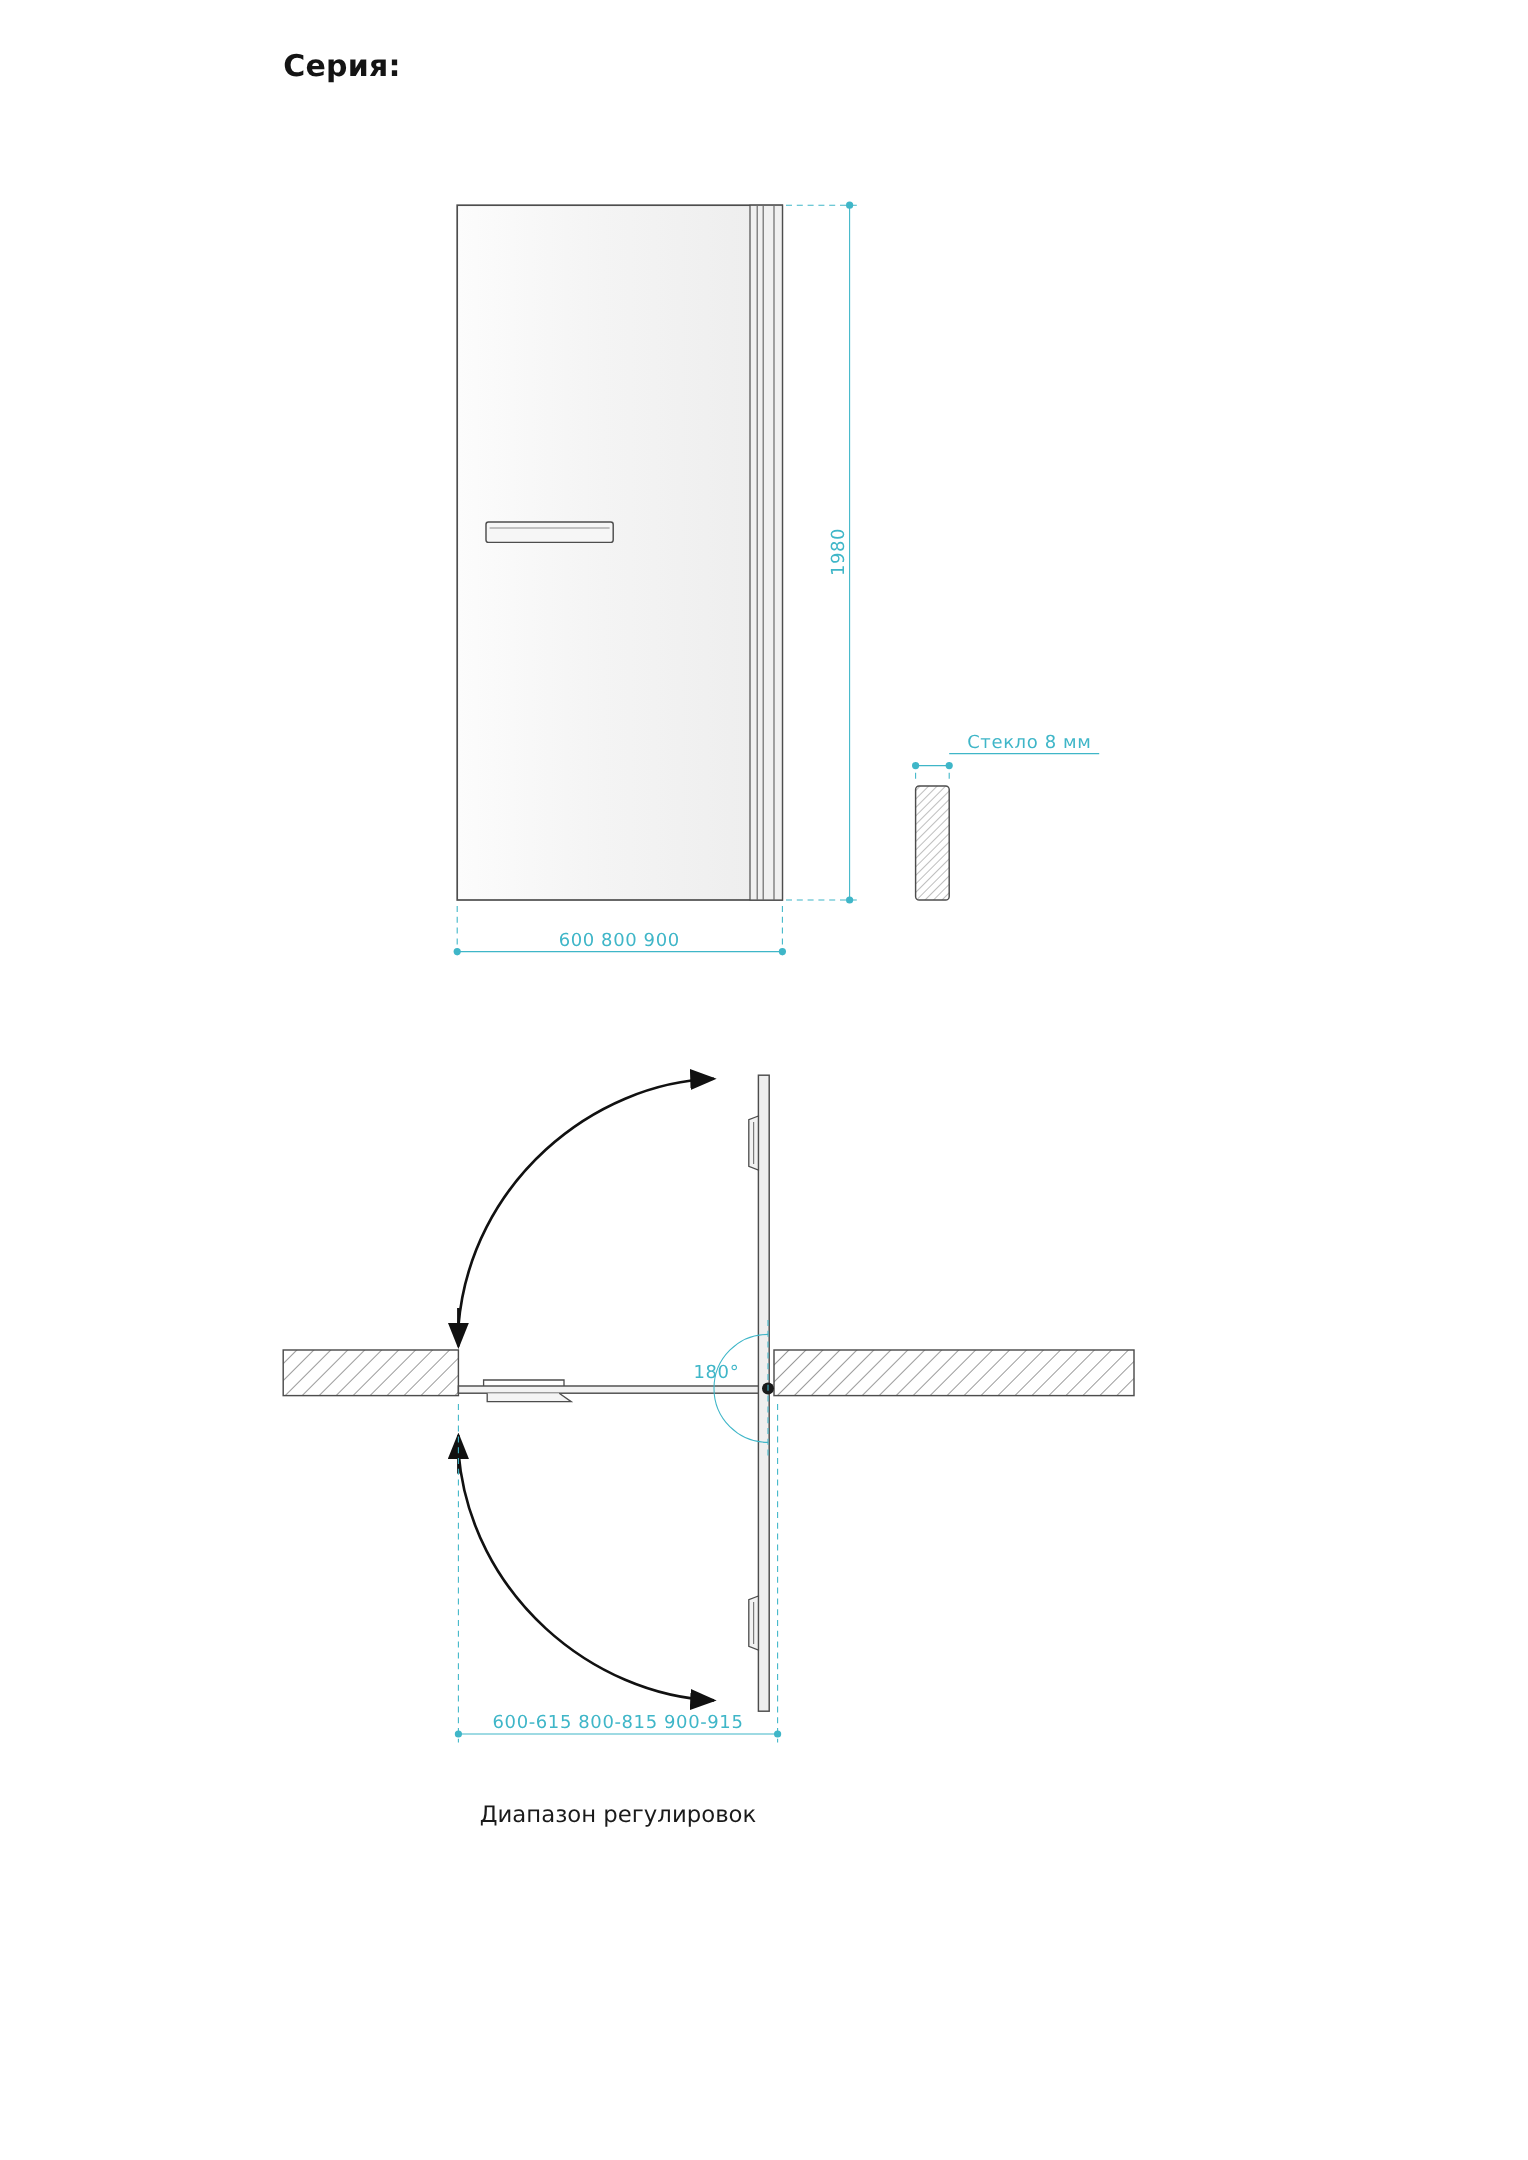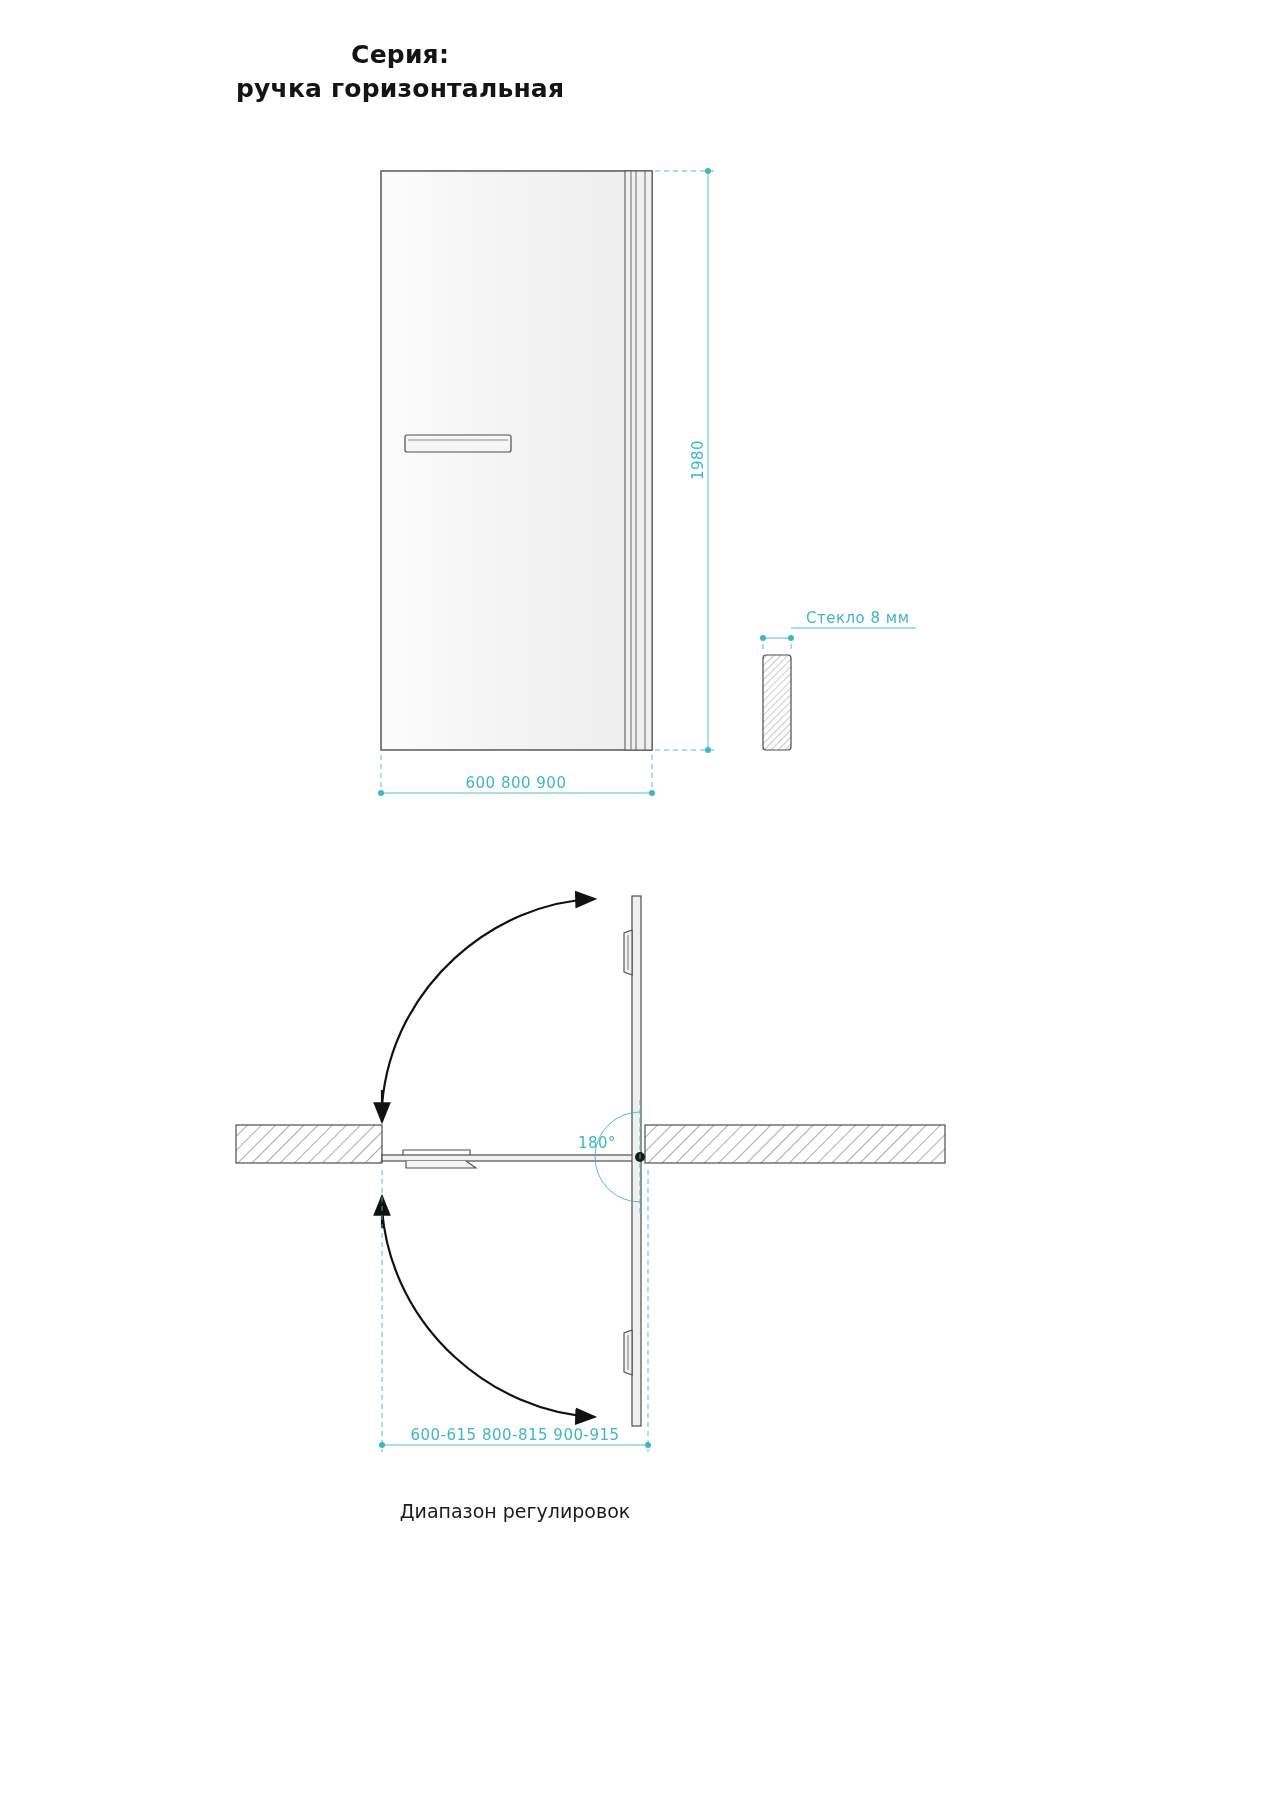--- a/index.html
+++ b/index.html
@@ -17,21 +17,20 @@
   }
   .title-block {
     position: absolute;
     left: 236px;
     top: 38px;
     font-size: 25px;
     line-height: 34px;
     font-weight: bold;
     letter-spacing: 0.2px;
     color: #141414;
-    text-align: center;
   }
   .title-block div { white-space: pre; }
 
   .svg-layer {
     position: absolute;
     left: 0;
     top: 0;
     width: 1273px;
     height: 1800px;
   }
@@ -45,21 +44,20 @@
     font-family: "DejaVu Sans", "Liberation Sans", sans-serif;
     font-size: 19px;
     fill: #1a1a1a;
   }
 </style>
 </head>
 <body>
 
 <div class="title-block">
   <div>Серия:</div>
-  <div>ручка горизонтальная</div>
 </div>
 
 <svg class="svg-layer" viewBox="0 0 1273 1800">
 
   <defs>
     <pattern id="hatch45" width="10" height="10" patternUnits="userSpaceOnUse" patternTransform="rotate(45)">
       <line x1="0" y1="0" x2="0" y2="10" stroke="#555" stroke-width="1"></line>
     </pattern>
     <pattern id="hatchdense" width="5" height="5" patternUnits="userSpaceOnUse" patternTransform="rotate(45)">
       <line x1="0" y1="0" x2="0" y2="5" stroke="#777" stroke-width="0.8"></line>

